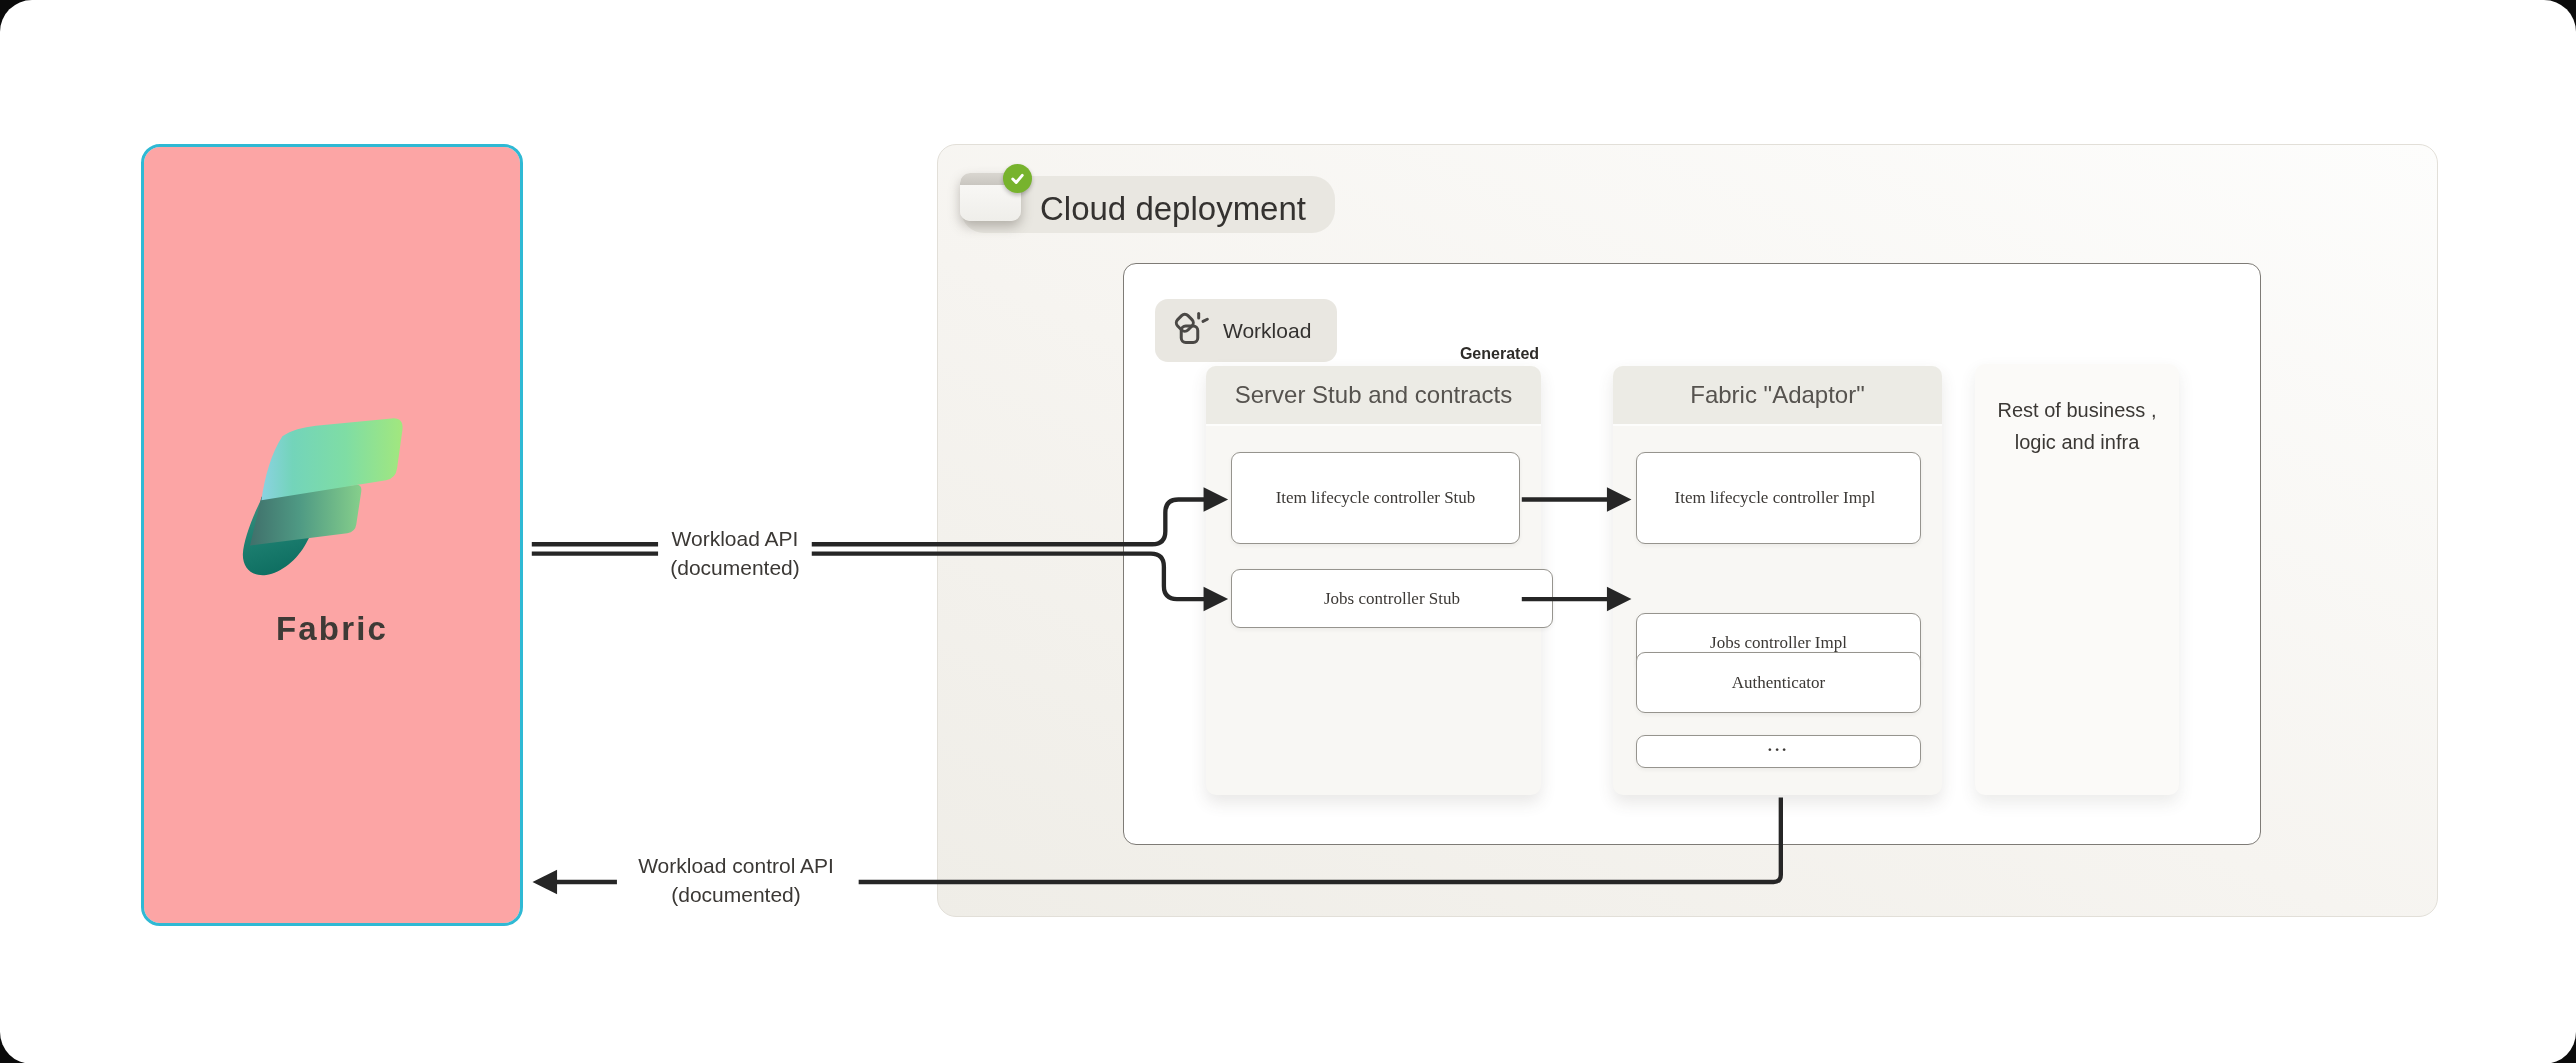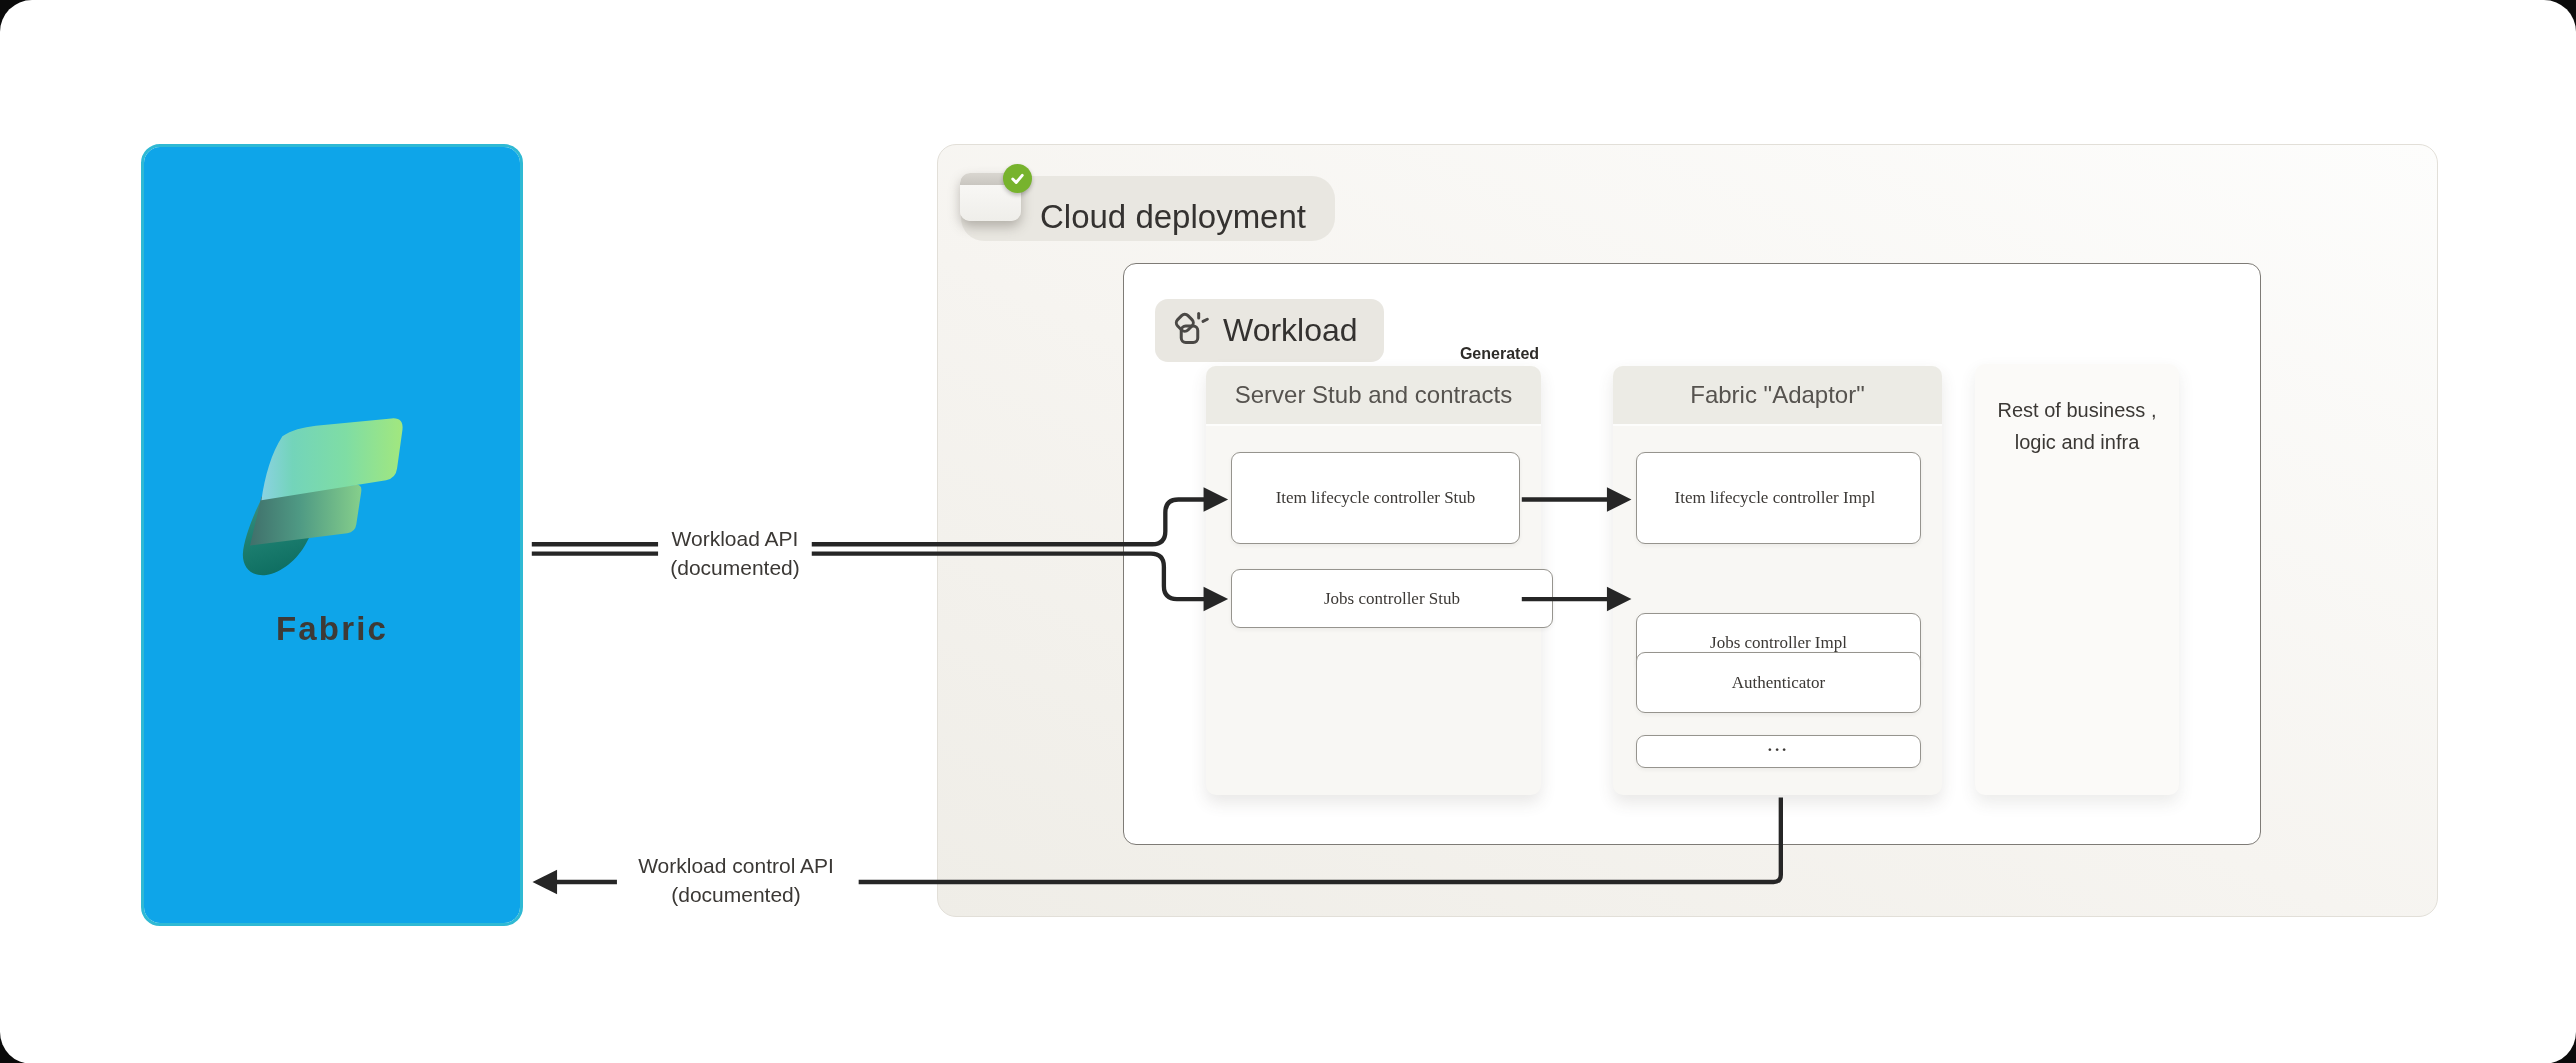--- a/index.html
+++ b/index.html
@@ -5,37 +5,37 @@
   html,body{margin:0;padding:0;background:#0b0b0b;}
   .page{
     position:relative;width:2576px;height:1064px;background:#ffffff;
     border-radius:32px;overflow:hidden;
     font-family:"Liberation Sans","DejaVu Sans",sans-serif;
     color:#3b3835;
   }
   
   .fabric-panel{
     position:absolute;left:141px;top:144px;width:376px;height:776px;
-    background:#0ea5e9;border:3.6px solid #2fb9d4;border-radius:19px;
+    background:#fca5a5;border:3.6px solid #2fb9d4;border-radius:19px;
     background-clip:padding-box;
   }
   .fabric-logo{position:absolute;left:79px;top:244px;width:216px;height:216px;}
   .fabric-label{
     position:absolute;left:0;top:463px;width:100%;text-align:center;
     font-size:33px;font-weight:600;letter-spacing:2.2px;color:#3e3a36;
   }
   
   .cloud-panel{
     position:absolute;left:937px;top:144px;width:1499px;height:771px;
     border:1.4px solid #e2dfd8;border-radius:19px;
     background:linear-gradient(205deg,#fdfdfc 0%,#f6f4f0 55%,#efede7 100%);
   }
   .cloud-header{
     position:absolute;left:23px;top:31px;height:49px;display:flex;align-items:center;
-    background:#e9e7e1;border-radius:23px;padding:16px 29px 0 79px;
+    background:#e9e7e1;border-radius:23px;padding:8px 29px 0 79px;
   }
   .cloud-header-label{font-size:33px;color:#343230;}
   .cloud-toggle{
     position:absolute;left:-1.4px;top:-2.9px;width:61px;height:48px;
     background:linear-gradient(180deg,#fbfaf8 0%,#efeeea 100%);
     border-radius:10px;box-shadow:0 5.8px 11.5px rgba(80,75,65,.35);
   }
   .cloud-toggle-strip{
     position:absolute;left:0;top:0;width:100%;height:12.3px;
     background:linear-gradient(180deg,#d9d6d0,#c9c6c0);
@@ -49,21 +49,21 @@
   
   .workload-panel{
     position:absolute;left:185px;top:118px;width:1136px;height:580px;
     background:#ffffff;border:1.4px solid #7e7b76;border-radius:13px;
   }
   .workload-badge{
     position:absolute;left:31px;top:35px;height:63px;display:flex;align-items:center;
     background:#e9e7e1;border-radius:13px;padding:0 26px 0 11.5px;
   }
   .workload-icon{width:45px;height:45px;margin-right:11.5px;}
-  .workload-label{font-size:32px;color:#343230;text-align:right;}
+  .workload-label{font-size:21px;color:#343230;text-align:right;}
   .generated-tag{
     position:absolute;left:208px;top:81px;width:335px;text-align:center;
     font-size:16px;font-weight:bold;color:#2e2c29;
     text-shadow:0 0 4.3px #fff,0 0 4.3px #fff;
   }
   
   .column{
     position:absolute;border-radius:10px;overflow:hidden;
     box-shadow:0 7.2px 16px rgba(70,64,54,.12);
   }

